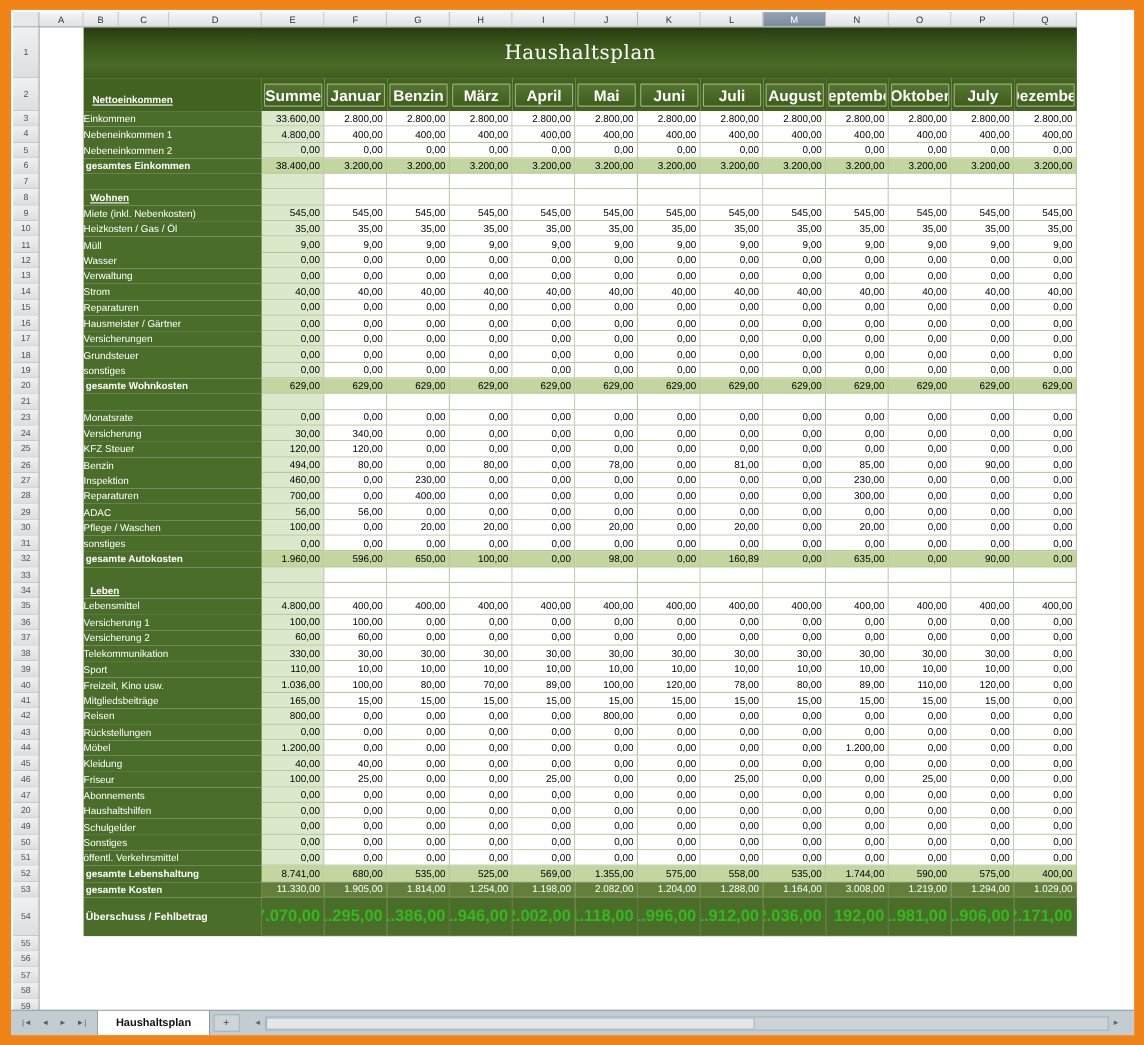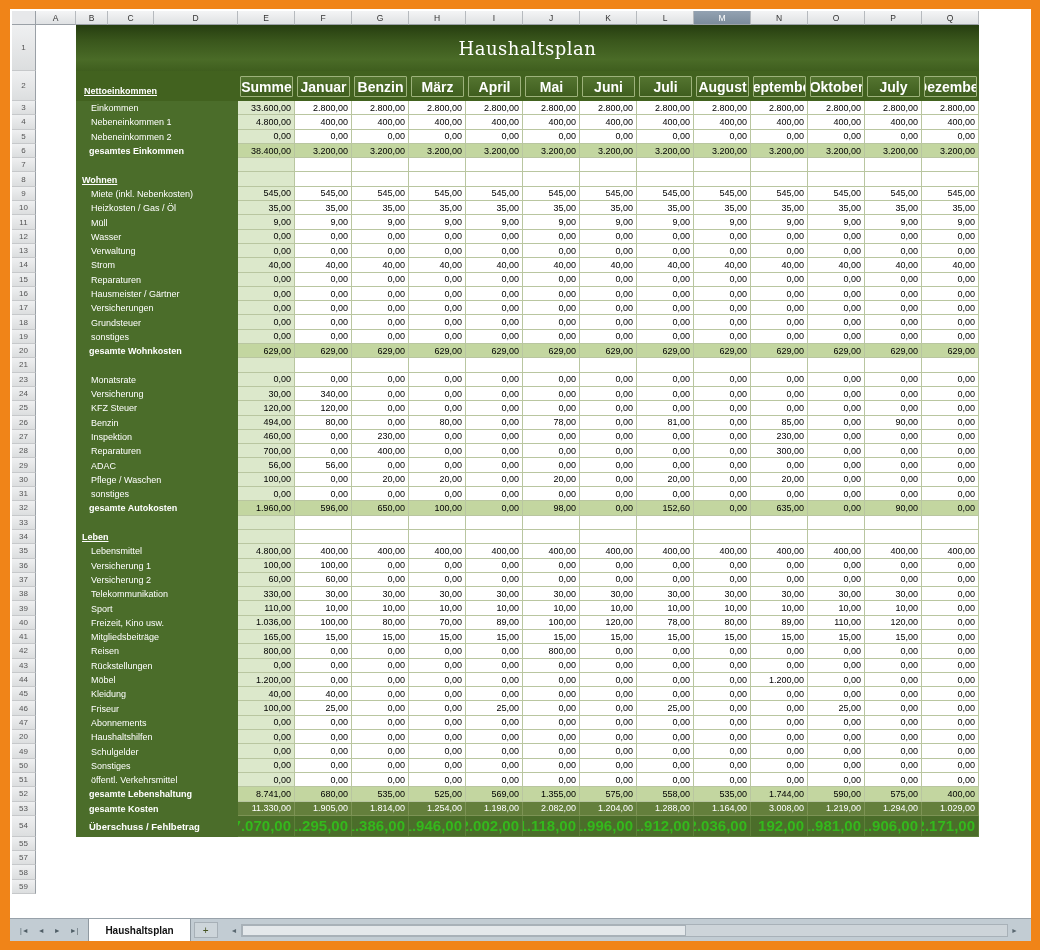--- a/index.html
+++ b/index.html
@@ -19,36 +19,36 @@
   .chead { flex:none; box-sizing:border-box;
     background:linear-gradient(#f4f5f6,#dfe1e3);
     border-right:1px solid #b6babe; border-bottom:1px solid #9aa0a6;
     font-size:8.5px; color:#333; display:flex; align-items:center; justify-content:center; }
   .chead.sel { background:linear-gradient(#93a2b2,#7c8c9c); color:#fff; }
   
   .sheet { position:relative; }
   .srow { display:flex; height:14.3px; }
   .srow.rbanner { height:46px; }
   .srow.rhead { height:30px; }
-  .srow.rtall { height:21px; }
+  .srow.rtall { height:35px; }
   .rownum { width:24px; flex:none; box-sizing:border-box;
     background:linear-gradient(#eff0f1,#dcdedf);
     border-right:1px solid #9aa0a6; border-bottom:1px solid #c6c8ca;
     font-size:8px; color:#555; display:flex; align-items:center; justify-content:center; }
   .colA { width:40px; flex:none; }
   .banner { width:903px; flex:none;
     background:linear-gradient(180deg,#263d10,#3a571c 35%,var(--banner-green,#4a6b27) 75%,#3f5e1e);
     display:flex; align-items:center; justify-content:center; }
   .banner-title { color:#fff; font-family:"DejaVu Serif",serif; font-size:18px; letter-spacing:.5px; }
   .lbl { width:162px; flex:none; box-sizing:border-box;
     background:var(--label-green,#4b6d2a); color:#fff; font-size:9px;
     display:flex; align-items:center; overflow:hidden; white-space:nowrap; }
-  .lbl.item { padding-left:15px; }
+  .lbl.item { }
   .lbl.section { padding-left:6px; font-weight:bold; text-decoration:underline;text-align:right; }
-  .lbl.total { padding-left:13px; font-weight:bold; }
+  .lbl.total { padding-left:2px; font-weight:bold; }
   .lbl.hdrlbl { background:#42621f; font-weight:bold; text-decoration:underline;
     padding-left:8px; align-items:flex-end; padding-bottom:5px; }
   .mhead { width:57px; flex:none; box-sizing:border-box; padding:5px 2px 4px; background:#42621f; }
   .mbox { height:100%; box-sizing:border-box; border:1px solid #9db27b; border-radius:1px;
     background:linear-gradient(#547430,#3f5e1e);
     display:flex; align-items:center; justify-content:center;
     font-size:14px; font-weight:bold; color:#fff; overflow:hidden; }
   .vc { width:57px; flex:none; box-sizing:border-box;
     border-right:1px solid var(--grid-line,#b9c6a0); border-bottom:1px solid var(--grid-line,#b9c6a0);
     font-size:9px; color:#000; display:flex; align-items:center; justify-content:flex-end;
@@ -662,21 +662,21 @@
         <div class="rownum">32</div>
         <div class="colA"></div>
         <div class="lbl total">gesamte Autokosten</div>
         <div class="vc totalc">1.960,00</div>
         <div class="vc totalc">596,00</div>
         <div class="vc totalc">650,00</div>
         <div class="vc totalc">100,00</div>
         <div class="vc totalc">0,00</div>
         <div class="vc totalc">98,00</div>
         <div class="vc totalc">0,00</div>
-        <div class="vc totalc">152,60</div>
+        <div class="vc totalc">160,89</div>
         <div class="vc totalc">0,00</div>
         <div class="vc totalc">635,00</div>
         <div class="vc totalc">0,00</div>
         <div class="vc totalc">90,00</div>
         <div class="vc totalc">0,00</div>
       </div>
       <div class="srow">
         <div class="rownum">33</div>
         <div class="colA"></div>
         <div class="lbl"></div>
@@ -1067,20 +1067,24 @@
         <div class="vc surplc">1.996,00</div>
         <div class="vc surplc">1.912,00</div>
         <div class="vc surplc">2.036,00</div>
         <div class="vc surplc">192,00</div>
         <div class="vc surplc">1.981,00</div>
         <div class="vc surplc">1.906,00</div>
         <div class="vc surplc">2.171,00</div>
       </div>
       <div class="srow">
         <div class="rownum">55</div>
+        <div class="colA"></div>
+      </div>
+      <div class="srow">
+        <div class="rownum">56</div>
         <div class="colA"></div>
       </div>
       <div class="srow">
         <div class="rownum">57</div>
         <div class="colA"></div>
       </div>
       <div class="srow">
         <div class="rownum">58</div>
         <div class="colA"></div>
       </div>

